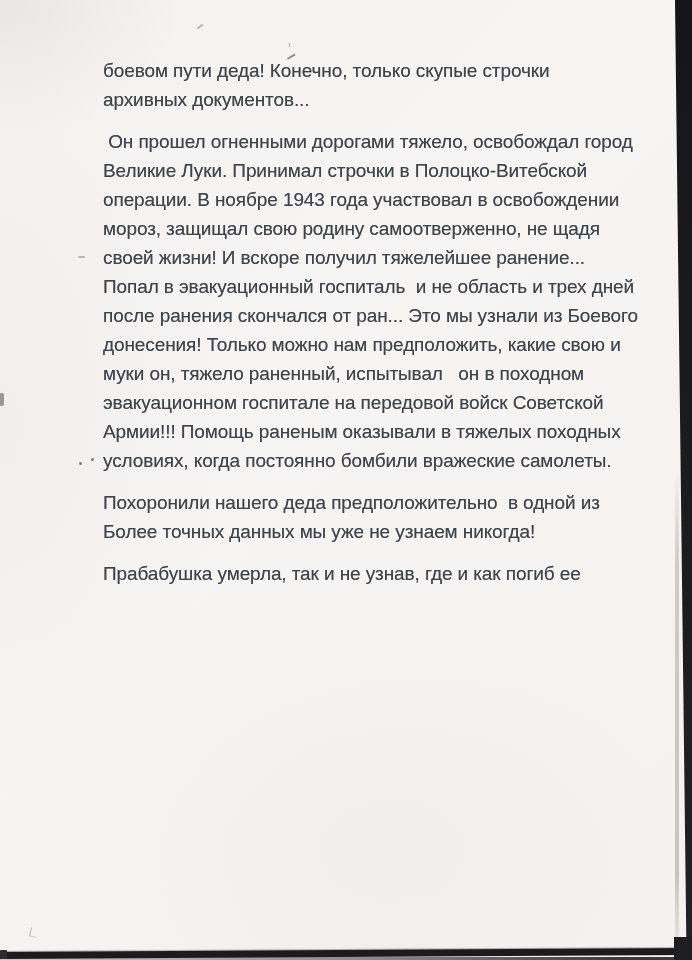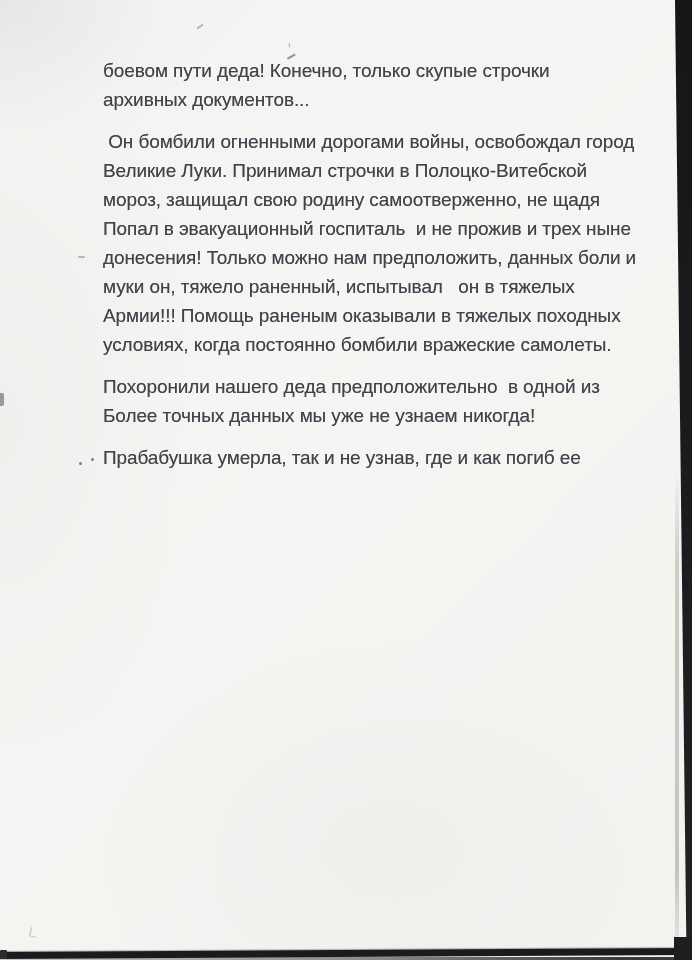--- a/index.html
+++ b/index.html
@@ -143,26 +143,30 @@
 <body>
 
 <div class="scan">
 
   <div class="text-block" id="text-block">
       <div class="paragraph">
         <div class="line">боевом пути деда! Конечно, только скупые строчки</div>
         <div class="line">архивных документов...</div>
       </div>
       <div class="paragraph">
-        <div class="line"> Он бомбили огненными дорогами войны, освобождал город</div>
+        <div class="line"> Он прошел огненными дорогами тяжело, освобождал город</div>
         <div class="line">Великие Луки. Принимал строчки в Полоцко-Витебской</div>
+        <div class="line">операции. В ноябре 1943 года участвовал в освобождении</div>
         <div class="line">мороз, защищал свою родину самоотверженно, не щадя</div>
-        <div class="line">Попал в эвакуационный госпиталь  и не прожив и трех ныне</div>
-        <div class="line">донесения! Только можно нам предположить, данных боли и</div>
-        <div class="line">муки он, тяжело раненный, испытывал   он в тяжелых</div>
+        <div class="line">своей жизни! И вскоре получил тяжелейшее ранение...</div>
+        <div class="line">Попал в эвакуационный госпиталь  и не область и трех дней</div>
+        <div class="line">после ранения скончался от ран... Это мы узнали из Боевого</div>
+        <div class="line">донесения! Только можно нам предположить, какие свою и</div>
+        <div class="line">муки он, тяжело раненный, испытывал   он в походном</div>
+        <div class="line">эвакуационном госпитале на передовой войск Советской</div>
         <div class="line">Армии!!! Помощь раненым оказывали в тяжелых походных</div>
         <div class="line">условиях, когда постоянно бомбили вражеские самолеты.</div>
       </div>
       <div class="paragraph">
         <div class="line">Похоронили нашего деда предположительно  в одной из</div>
         <div class="line">Более точных данных мы уже не узнаем никогда!</div>
       </div>
       <div class="paragraph">
         <div class="line">Прабабушка умерла, так и не узнав, где и как погиб ее</div>
       </div>

